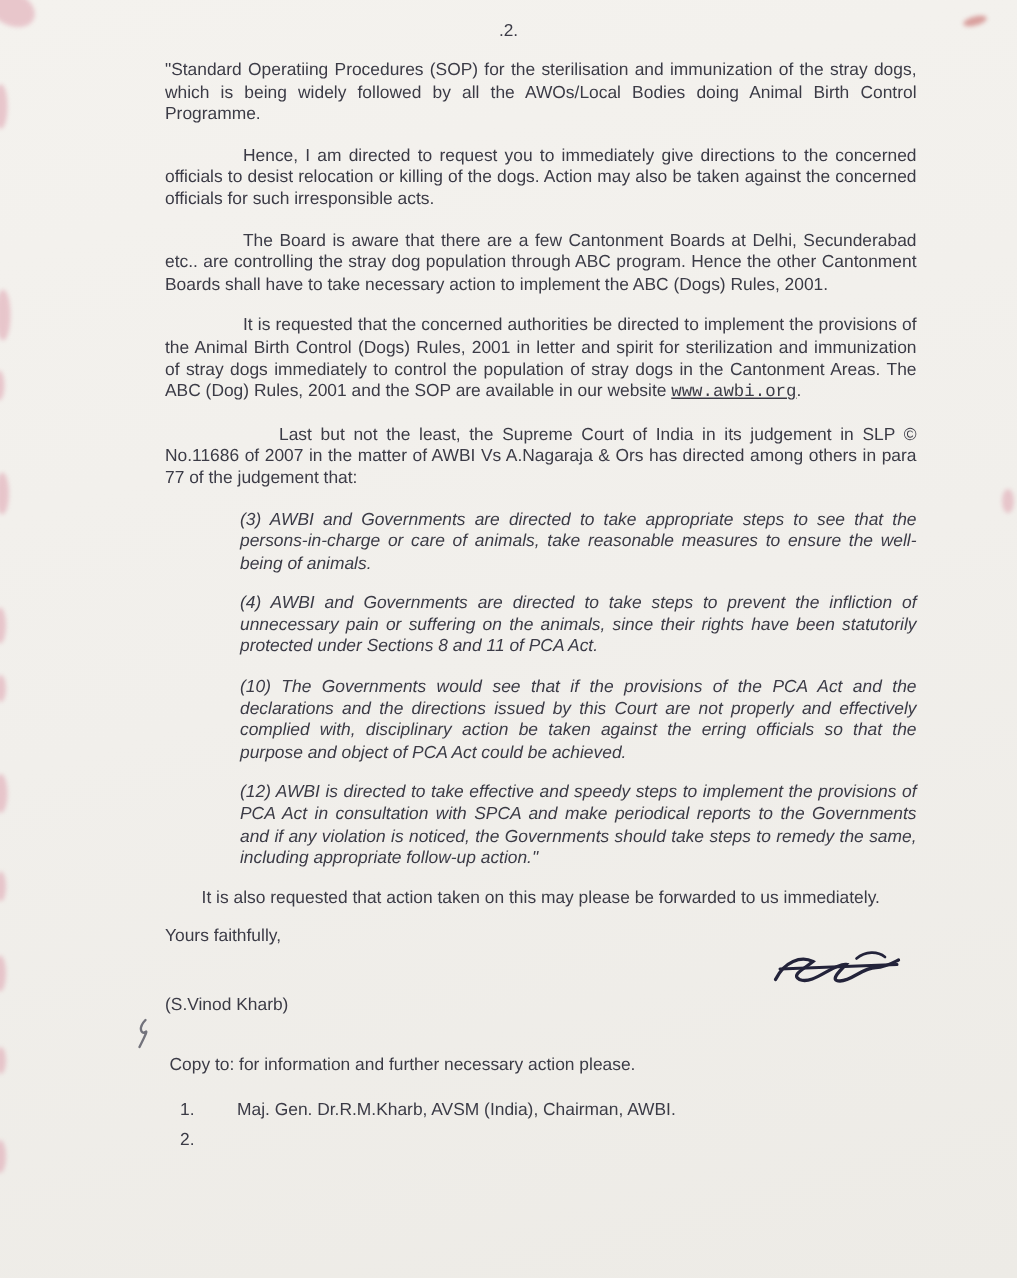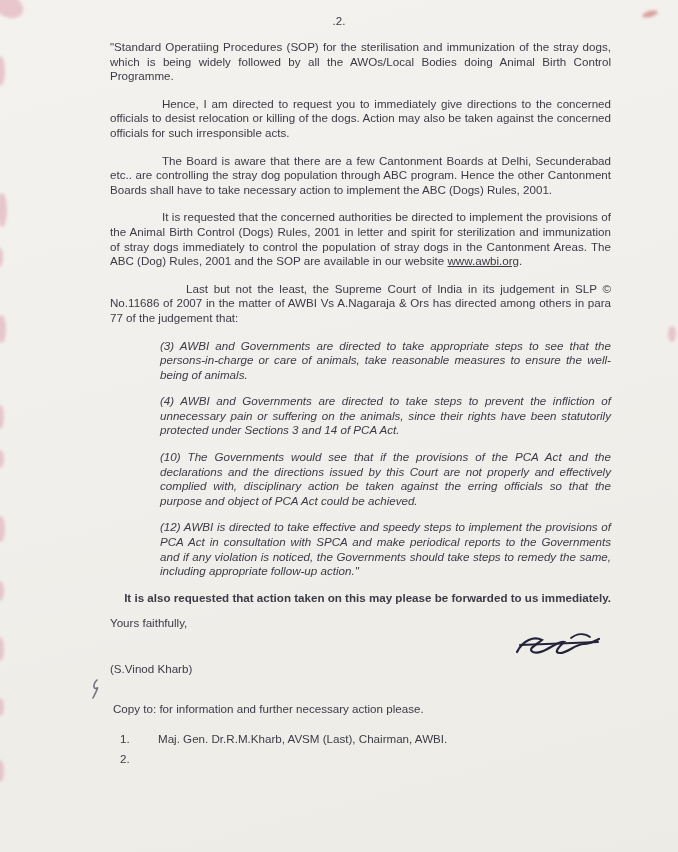--- a/index.html
+++ b/index.html
@@ -30,22 +30,22 @@
   }
   .para { text-align: justify; margin-bottom: 13px; }
   .indent { text-indent: 52px; }
   .indent-lg { text-indent: 76px; }
   .quote {
     font-style: italic;
     text-align: justify;
     margin-left: 50px;
     margin-bottom: 12px;
   }
-  .link, .email { color: inherit; text-decoration: underline; cursor: pointer; }
-  .closing { margin-top: 2px; margin-bottom: 10px; text-align: right; font-weight: bold; }
+  .link, .email { color: inherit; text-decoration: underline; cursor: pointer; font-family: Liberation Mono, monospace; }
+  .closing { margin-top: 2px; margin-bottom: 10px; text-align: center; }
   .sig-block { text-align: left; margin-top: 10px; margin-right: 2px; line-height: 15px; }
   .signature-svg { display: block; margin: 1px 6px 0 auto; }
   .copy-heading { margin-top: 26px; margin-left: 3px; }
   .copy-item { display: flex; margin-left: 10px; }
   .copy-item.first { margin-top: 15px; }
   .copy-item + .copy-item { margin-top: 5px; }
   .copy-num { width: 38px; flex: none; }
   .artifact { position: absolute; border-radius: 50%; filter: blur(1.5px); }
   .pink { background: #dfa3b0; opacity: .55; }
   .red { background: #c05050; opacity: .5; }
@@ -79,41 +79,41 @@
 
     <p class="para indent">Hence, I am directed to request you to immediately give directions to the concerned officials to desist relocation or killing of the dogs. Action may also be taken against the concerned officials for such irresponsible acts.</p>
 
     <p class="para indent">The Board is aware that there are a few Cantonment Boards at Delhi, Secunderabad etc.. are controlling the stray dog population through ABC program. Hence the other Cantonment Boards shall have to take necessary action to implement the ABC (Dogs) Rules, 2001.</p>
 
     <p class="para indent"><span>It is requested that the concerned authorities be directed to implement the provisions of the Animal Birth Control (Dogs) Rules, 2001 in letter and spirit for sterilization and immunization of stray dogs immediately to control the population of stray dogs in the Cantonment Areas. The ABC (Dog) Rules, 2001 and the SOP are available in our website </span><a class="link">www.awbi.org</a><span>.</span></p>
 
     <p class="para indent-lg">Last but not the least, the Supreme Court of India in its judgement in SLP © No.11686 of 2007 in the matter of AWBI Vs A.Nagaraja &amp; Ors has directed among others in para 77 of the judgement that:</p>
 
     <p class="quote">(3) AWBI and Governments are directed to take appropriate steps to see that the persons-in-charge or care of animals, take reasonable measures to ensure the well-being of animals.</p>
-    <p class="quote">(4) AWBI and Governments are directed to take steps to prevent the infliction of unnecessary pain or suffering on the animals, since their rights have been statutorily protected under Sections 3 and 14 of PCA Act.</p>
+    <p class="quote">(4) AWBI and Governments are directed to take steps to prevent the infliction of unnecessary pain or suffering on the animals, since their rights have been statutorily protected under Sections 8 and 11 of PCA Act.</p>
     <p class="quote">(10) The Governments would see that if the provisions of the PCA Act and the declarations and the directions issued by this Court are not properly and effectively complied with, disciplinary action be taken against the erring officials so that the purpose and object of PCA Act could be achieved.</p>
     <p class="quote">(12) AWBI is directed to take effective and speedy steps to implement the provisions of PCA Act in consultation with SPCA and make periodical reports to the Governments and if any violation is noticed, the Governments should take steps to remedy the same, including appropriate follow-up action."</p>
 
     <p class="para closing">It is also requested that action taken on this may please be forwarded to us immediately.</p>
 
     <div class="sig-block">
       <div>Yours faithfully,</div>
       <svg class="signature-svg" width="92" height="30" viewBox="0 0 92 30">
         <path d="M6 21 C12 9 23 5 31 9 C25 14 16 18 22 21 C31 25 45 10 53 11 C48 16 42 22 49 22 C57 22 64 13 73 13 C79 13 84 10 88 8" stroke="#23233a" stroke-width="2.2" fill="none" stroke-linecap="round"></path>
         <path d="M9 14 L87 11" stroke="#23233a" stroke-width="2" fill="none" stroke-linecap="round"></path>
         <path d="M60 7 C66 2 74 2 79 6" stroke="#23233a" stroke-width="1.8" fill="none" stroke-linecap="round"></path>
       </svg>
       <div>(S.Vinod Kharb)</div>
     </div>
 
     <div class="copy-heading">Copy to: for information and further necessary action please.</div>
 
     <div class="copy-item first">
       <span class="copy-num">1.</span>
-      <span>Maj. Gen. Dr.R.M.Kharb, AVSM (Last), Chairman, AWBI.</span>
+      <span>Maj. Gen. Dr.R.M.Kharb, AVSM (India), Chairman, AWBI.</span>
     </div>
 
     <div class="copy-item">
       <span class="copy-num">2.</span>
     </div>
 
   </div>
 
   <svg class="pencil-mark" width="14" height="22" viewBox="0 0 14 22">
     <path d="M9 2 C4 7 6 12 9 10 C11 8 7 16 5 20" stroke="#73737c" stroke-width="1.6" fill="none" stroke-linecap="round"></path>

